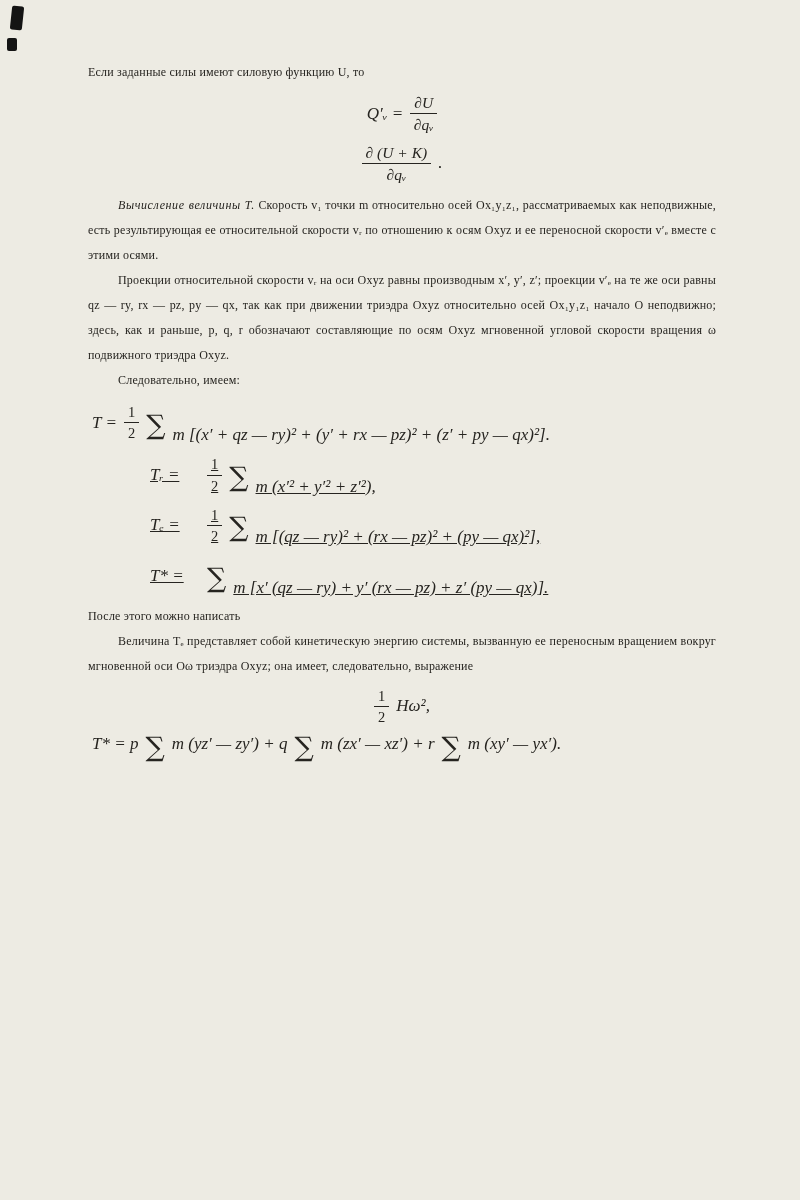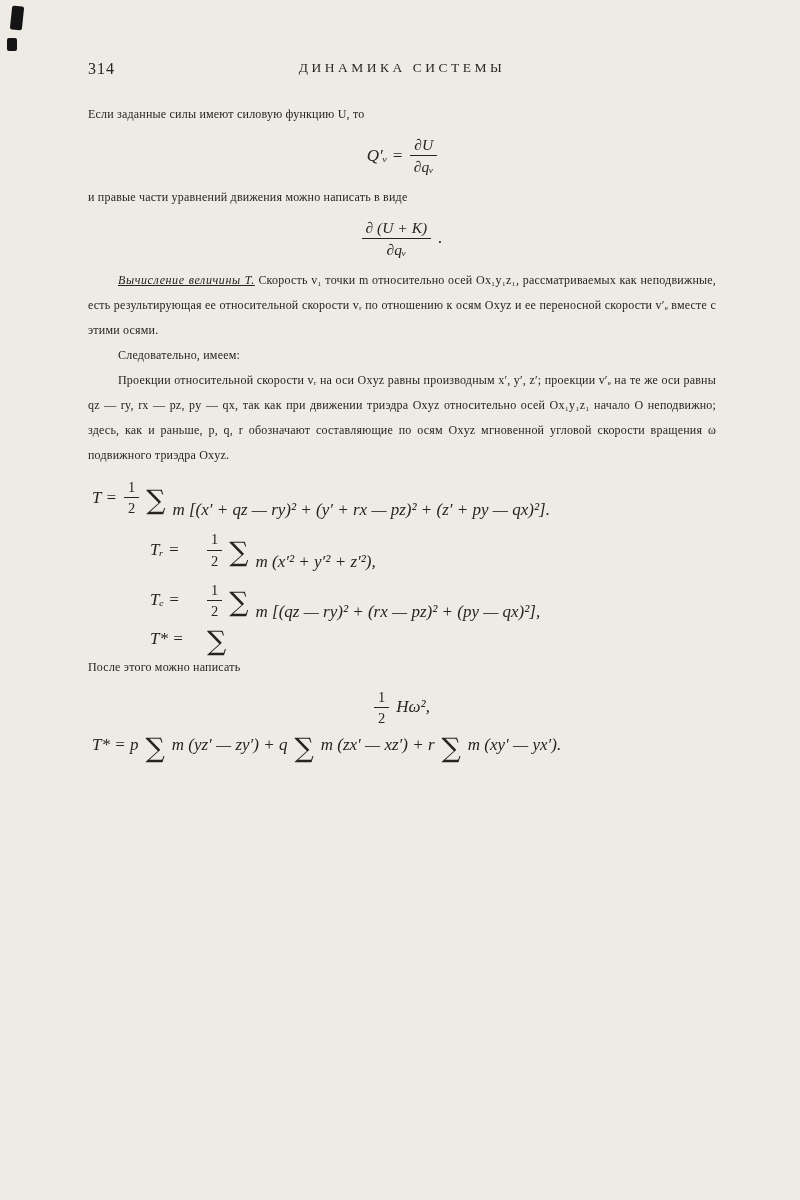--- a/index.html
+++ b/index.html
@@ -20,30 +20,30 @@
 
   header.pagehead { position:relative; height:22px; margin-bottom:20px; font-size:16px; }
   .pagenum { position:absolute; left:0; top:0; letter-spacing:1px; }
   .running-head { position:absolute; left:0; right:0; text-align:center; font-size:13.5px; letter-spacing:3.5px; color:#2b2923; }
 
   p.body-text {
     font-size:12px; line-height:25px;
     text-align:justify; letter-spacing:0.2px;
   }
   p.indent { text-indent:30px; }
-  .lead { font-style:italic; letter-spacing:0.6px;text-decoration:underline; }
+  .lead { font-style:italic; letter-spacing:0.6px; }
 
   .formula {
     display:flex; align-items:center; gap:7px;
     font-style:italic; font-size:17px;
     margin:8px 0; line-height:1.2;
   }
   .formula.center { justify-content:center; }
   .formula.left0  { justify-content:flex-start; padding-left:4px; }
-  .formula.left1  { justify-content:flex-start; padding-left:62px; }
+  .formula.left1  { justify-content:flex-start; padding-left:62px;text-decoration:underline; }
   .formula.tight  { margin:6px 0; }
 
   .frac { display:inline-flex; flex-direction:column; align-items:center; font-size:15.5px; line-height:1.25; }
   .frac .num { display:block; padding:0 4px 1px; border-bottom:1.4px solid #262420; text-align:center; }
   .frac .den { display:block; padding-top:1px; text-align:right; }
   .frac.upright { font-style:normal; font-size:14.5px; }
 
   .sum { font-style:normal; font-size:27px; line-height:0; transform:translateY(2px); font-family:"DejaVu Serif","Liberation Serif",serif; }
 
   .fl { white-space:nowrap; }
@@ -51,50 +51,45 @@
   .fbody { white-space:normal;margin-top:24px; }
 </style>
 </head>
 <body>
 
 <div class="scan-mark mark1"></div>
 <div class="scan-mark mark2"></div>
 
 <div class="page">
 
-  <header class="pagehead">
-    <span class="pagenum">314</span>
-    <span class="running-head">ДИНАМИКА СИСТЕМЫ</span>
-  </header>
 
   <p class="body-text">Если заданные силы имеют силовую функцию U, то</p>
 
   <div class="formula center">
     <span class="fl">Q′ᵥ =</span>
     <span class="frac">
       <span class="num">∂U</span>
       <span class="den">∂qᵥ</span>
     </span>
   </div>
 
-  <p class="body-text">и правые части уравнений движения можно написать в виде</p>
 
   <div class="formula center">
     <span class="frac">
       <span class="num">∂ (U + K)</span>
       <span class="den">∂qᵥ</span>
     </span>
     <span class="fl">.</span>
   </div>
 
   <p class="body-text indent"><span class="lead">Вычисление величины Т.</span><span> Скорость v₁ точки m относительно осей Ox₁y₁z₁, рассматриваемых как неподвижные, есть результирующая ее относительной скорости vᵣ по отношению к осям Oxyz и ее переносной скорости v′ₑ вместе с этими осями.</span></p>
 
+  <p class="body-text indent">Проекции относительной скорости vᵣ на оси Oxyz равны производным x′, y′, z′; проекции v′ₑ на те же оси равны qz — ry, rx — pz, py — qx, так как при движении триэдра Oxyz относительно осей Ox₁y₁z₁ начало O неподвижно; здесь, как и раньше, p, q, r обозначают составляющие по осям Oxyz мгновенной угловой скорости вращения ω подвижного триэдра Oxyz.</p>
+
   <p class="body-text indent">Следовательно, имеем:</p>
-
-  <p class="body-text indent">Проекции относительной скорости vᵣ на оси Oxyz равны производным x′, y′, z′; проекции v′ₑ на те же оси равны qz — ry, rx — pz, py — qx, так как при движении триэдра Oxyz относительно осей Ox₁y₁z₁ начало O неподвижно; здесь, как и раньше, p, q, r обозначают составляющие по осям Oxyz мгновенной угловой скорости вращения ω подвижного триэдра Oxyz.</p>
 
   <div class="formula left0">
     <span class="fl">T =</span>
     <span class="frac upright">
       <span class="num">1</span>
       <span class="den">2</span>
     </span>
     <span class="sum">∑</span>
     <span class="fbody">m [(x′ + qz — ry)² + (y′ + rx — pz)² + (z′ + py — qx)²].</span>
   </div>
@@ -116,26 +111,28 @@
       <span class="num">1</span>
       <span class="den">2</span>
     </span>
     <span class="sum">∑</span>
     <span class="fbody">m [(qz — ry)² + (rx — pz)² + (py — qx)²],</span>
   </div>
 
   <div class="formula left1 tight">
     <span class="fl eqcol">T* =</span>
     <span class="sum">∑</span>
+    <span class="fbody">m [x′ (qz — ry) + y′ (rx — pz) + z′ (py — qx)].</span>
   </div>
 
   <p class="body-text">После этого можно написать</p>
 
 
 
+  <p class="body-text indent">Величина Tₑ представляет собой кинетическую энергию системы, вызванную ее переносным вращением вокруг мгновенной оси Oω триэдра Oxyz; она имеет, следовательно, выражение</p>
 
   <div class="formula center">
     <span class="frac upright">
       <span class="num">1</span>
       <span class="den">2</span>
     </span>
     <span class="fl">Hω²,</span>
   </div>
 
 

